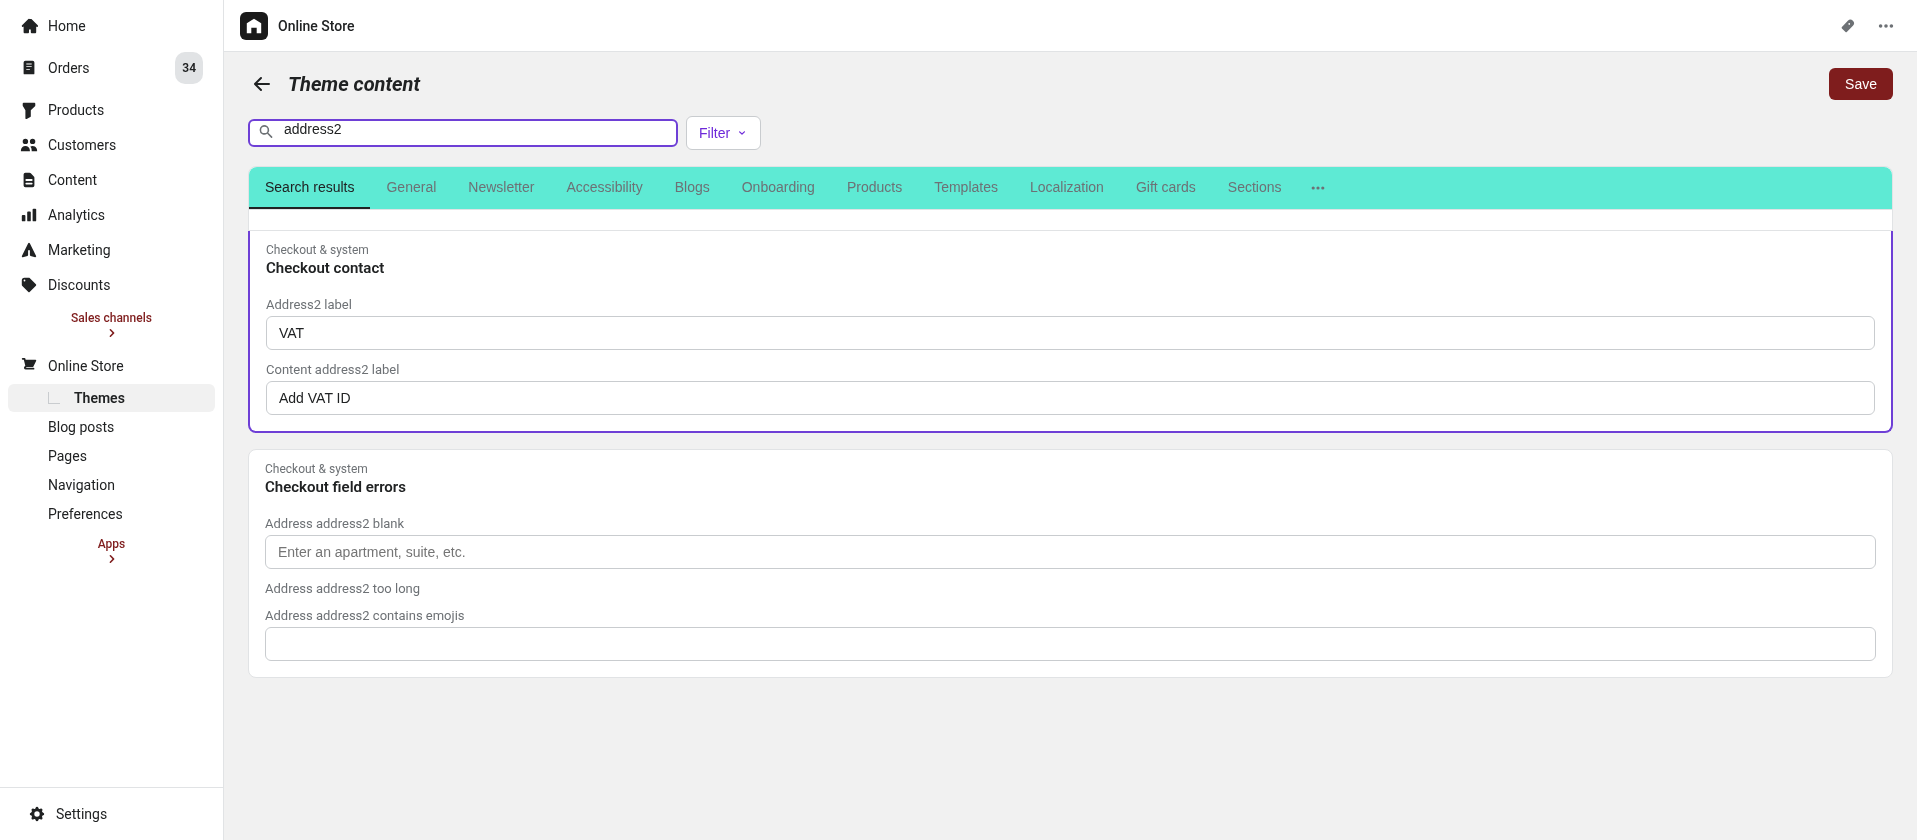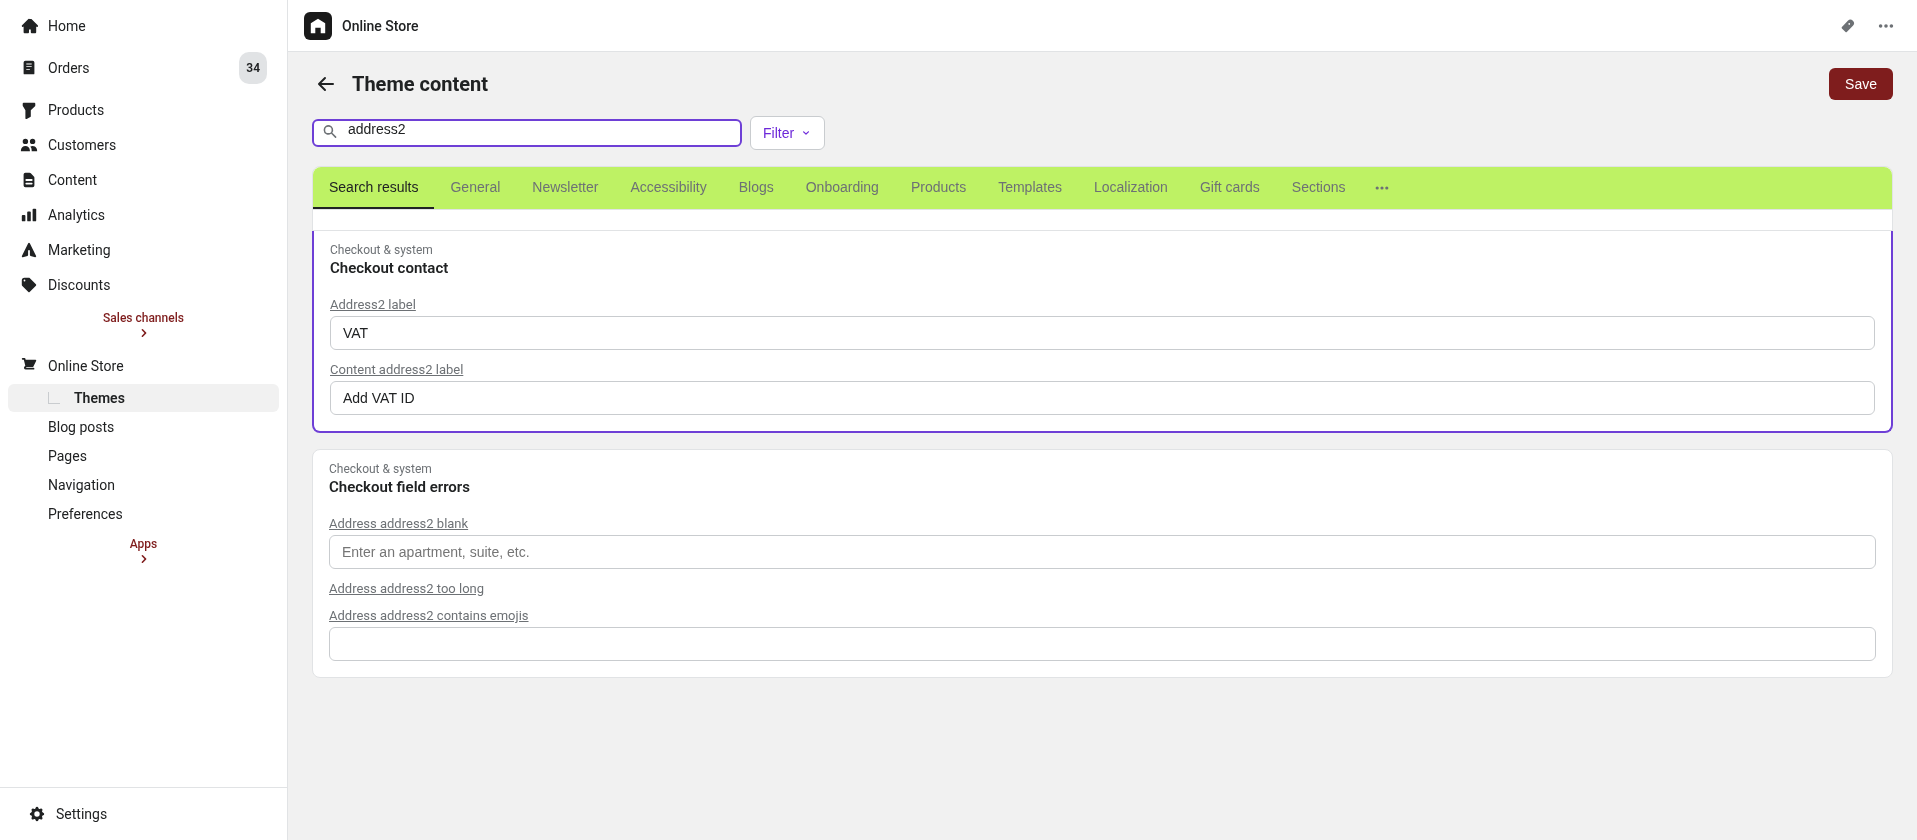--- a/index.html
+++ b/index.html
@@ -1,19 +1,19 @@
 <!DOCTYPE html>
 <html><head>
   <meta charset="utf-8">
   <style>
     * { box-sizing: border-box; margin: 0; padding: 0; }
     body { font-family: -apple-system, BlinkMacSystemFont, 'Segoe UI', Roboto, sans-serif; background: #f1f1f1; display: flex; height: 840px; overflow: hidden; font-size: 14px; color: #202223; }
 
     
-    .sidebar { width: 288px; background: #fff; border-right: 1px solid #e1e3e5; display: flex; flex-direction: column; height: 100%; flex-shrink: 0; }
+    .sidebar { width: 224px; background: #fff; border-right: 1px solid #e1e3e5; display: flex; flex-direction: column; height: 100%; flex-shrink: 0; }
     .sidebar-nav { flex: 1; padding: 8px 0; overflow-y: auto; }
     .sidebar-item { display: flex; align-items: center; gap: 10px; padding: 8px 12px; cursor: pointer; border-radius: 6px; margin: 1px 8px; color: #202223; text-decoration: none; font-size: 14px; }
     .sidebar-item .icon { width: 18px; height: 18px; display: flex; align-items: center; justify-content: center; flex-shrink: 0; }
     .sidebar-item .badge { margin-left: auto; background: #e1e3e5; border-radius: 10px; padding: 9px 7px; font-size: 12px; font-weight: 600; }
     .sidebar-section-label { font-size: 12px; color: #7f1d1d; padding: 8px 20px 4px; font-weight: 500; display: flex; align-items: center; justify-content: space-between; flex-direction: column; }
     .sidebar-section-label .expand-icon { cursor: pointer; }
     .sidebar-bottom { padding: 8px; border-top: 1px solid #e1e3e5; }
 
     
     .main { flex: 1; display: flex; flex-direction: column; overflow: hidden; }
@@ -23,46 +23,46 @@
     .topbar-logo { width: 28px; height: 28px; background: #1a1a1a; border-radius: 6px; display: flex; align-items: center; justify-content: center; flex-shrink: 0; }
     .topbar-logo svg { width: 18px; height: 18px; fill: #fff; }
     .topbar-title { font-size: 14px; font-weight: 500; color: #202223; }
     .topbar-actions { margin-left: auto; display: flex; align-items: center; gap: 8px; }
     .topbar-icon-btn { background: none; border: none; cursor: pointer; color: #6d7175; padding: 6px; border-radius: 4px; display: flex; align-items: center; }
 
     
     .content { flex: 1; overflow-y: auto; background: #f1f1f1; }
     .content-header { background: #f1f1f1; padding: 16px 24px 0; display: flex; align-items: center; gap: 12px; }
     .back-btn { background: none; border: none; cursor: pointer; color: #202223; display: flex; align-items: center; padding: 4px; border-radius: 4px; }
-    .page-title { font-size: 20px; font-weight: 700; color: #202223; }
+    .page-title { font-size: 20px; font-weight: 700; color: #202223; font-style: italic; }
     .save-btn { margin-left: auto; background: #7f1d1d; color: #fff; border: none; border-radius: 6px; padding: 8px 16px; font-size: 14px; font-weight: 500; cursor: pointer; }
 
     .content-body { padding: 16px 24px; }
 
     
     .search-bar { display: flex; align-items: center; gap: 8px; margin-bottom: 16px; }
     .search-input-wrapper { position: relative; flex: 1; max-width: 430px; }
     .search-input-wrapper .search-icon { position: absolute; left: 10px; top: 50%; transform: translateY(-50%); color: #6d7175; }
     .search-input { width: 100%; border: 2px solid #6e3fd6; border-radius: 6px; padding: 0 10px 8px 34px; font-size: 14px; color: #202223; outline: none; }
     .filter-btn { display: flex; align-items: center; gap: 6px; border: 1px solid #c9cccf; border-radius: 6px; padding: 8px 12px; background: #fff; cursor: pointer; font-size: 14px; color: #6d28d9; }
 
     
-    .tabs { display: flex; align-items: center; border-bottom: 1px solid #e1e3e5; margin-bottom: 20px; gap: 0; overflow-x: auto; background: #bef264; border-radius: 8px 8px 0 0; }
+    .tabs { display: flex; align-items: center; border-bottom: 1px solid #e1e3e5; margin-bottom: 20px; gap: 0; overflow-x: auto; background: #5eead4; border-radius: 8px 8px 0 0; }
     .tab { padding: 12px 16px; cursor: pointer; font-size: 14px; color: #6d7175; border-bottom: 2px solid transparent; white-space: nowrap; background: none; border-top: none; border-left: none; border-right: none; }
     .tab.active { color: #202223; border-bottom: 2px solid #202223; font-weight: 500; }
     .tab-more { padding: 12px 12px; cursor: pointer; color: #6d7175; background: none; border: none; display: flex; align-items: center; }
 
     
     .card { background: #fff; border: 1px solid #e1e3e5; border-radius: 8px; margin-bottom: 16px; overflow: hidden; }
     .card-header { padding: 12px 16px 8px; }
     .card-section-label { font-size: 12px; color: #6d7175; margin-bottom: 2px; }
     .card-section-title { font-size: 15px; font-weight: 600; color: #202223; }
 
     .field-group { padding: 0 16px 16px; }
-    .field-label { font-size: 13px; color: #6d7175; margin-bottom: 4px; margin-top: 12px; text-decoration: underline; }
+    .field-label { font-size: 13px; color: #6d7175; margin-bottom: 4px; margin-top: 12px; }
     .field-input { width: 100%; border: 1px solid #c9cccf; border-radius: 6px; padding: 8px 12px; font-size: 14px; color: #202223; outline: none; }
 
     
     .card-highlighted { border: 2px solid #6e3fd6; }
 
     .sidebar-sub-item { display: flex; align-items: center; gap: 10px; padding: 6px 12px 6px 16px; cursor: pointer; border-radius: 6px; margin: 1px 8px; color: #202223; font-size: 14px; }
     .sidebar-sub-item.active { background: #f1f1f1; font-weight: 600; }
     .sidebar-sub-item .tree-line { width: 12px; height: 12px; border-left: 1px solid #c9cccf; border-bottom: 1px solid #c9cccf; margin-right: 4px; flex-shrink: 0; }
 
     .tabs-wrapper { background: #fff; border: 1px solid #e1e3e5; border-radius: 8px 8px 0 0; }

